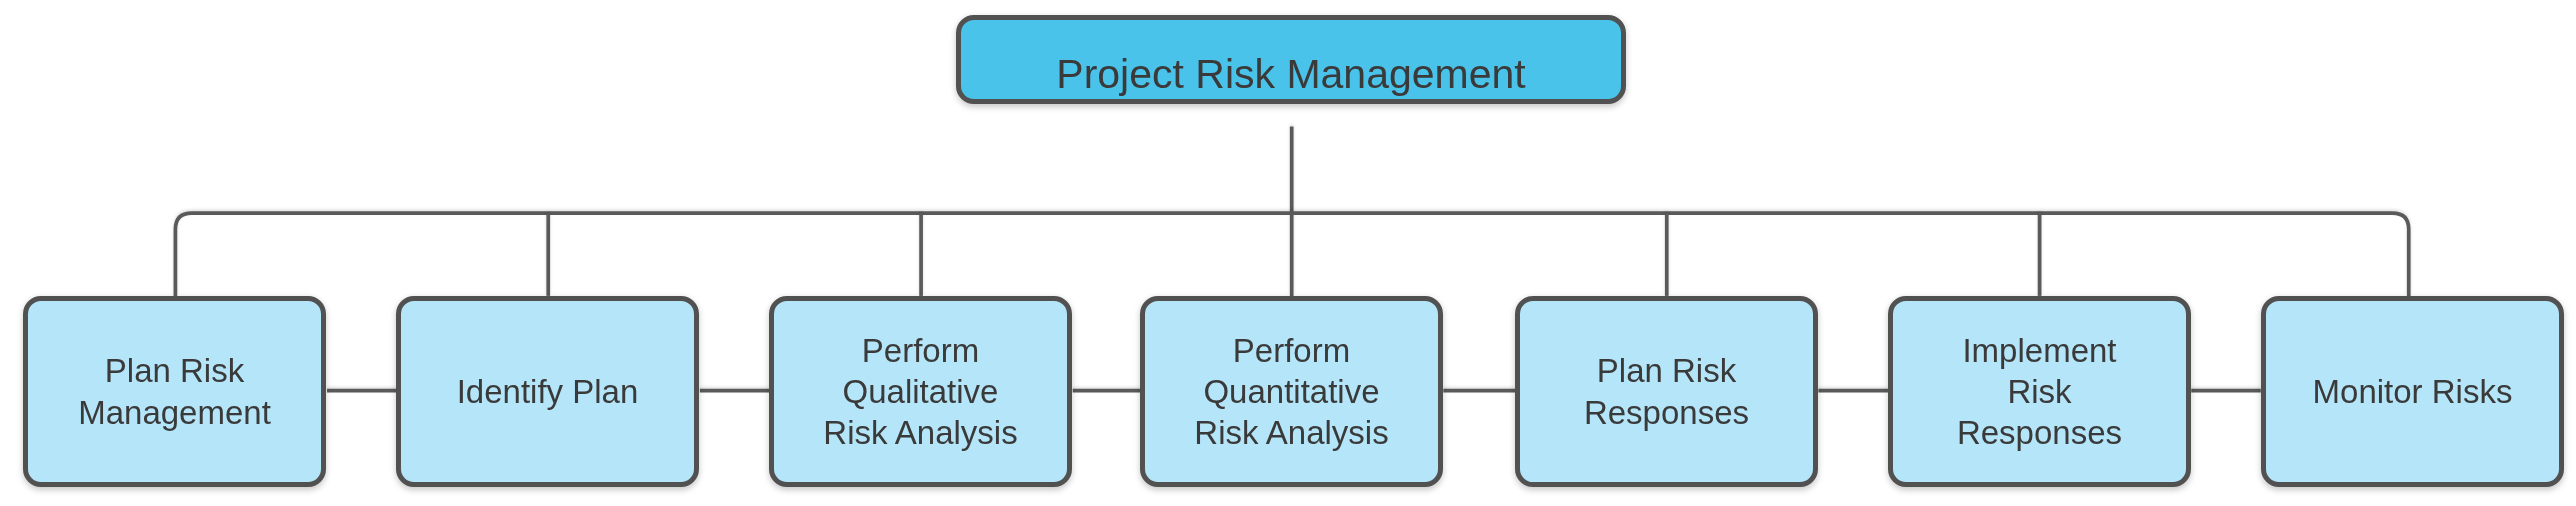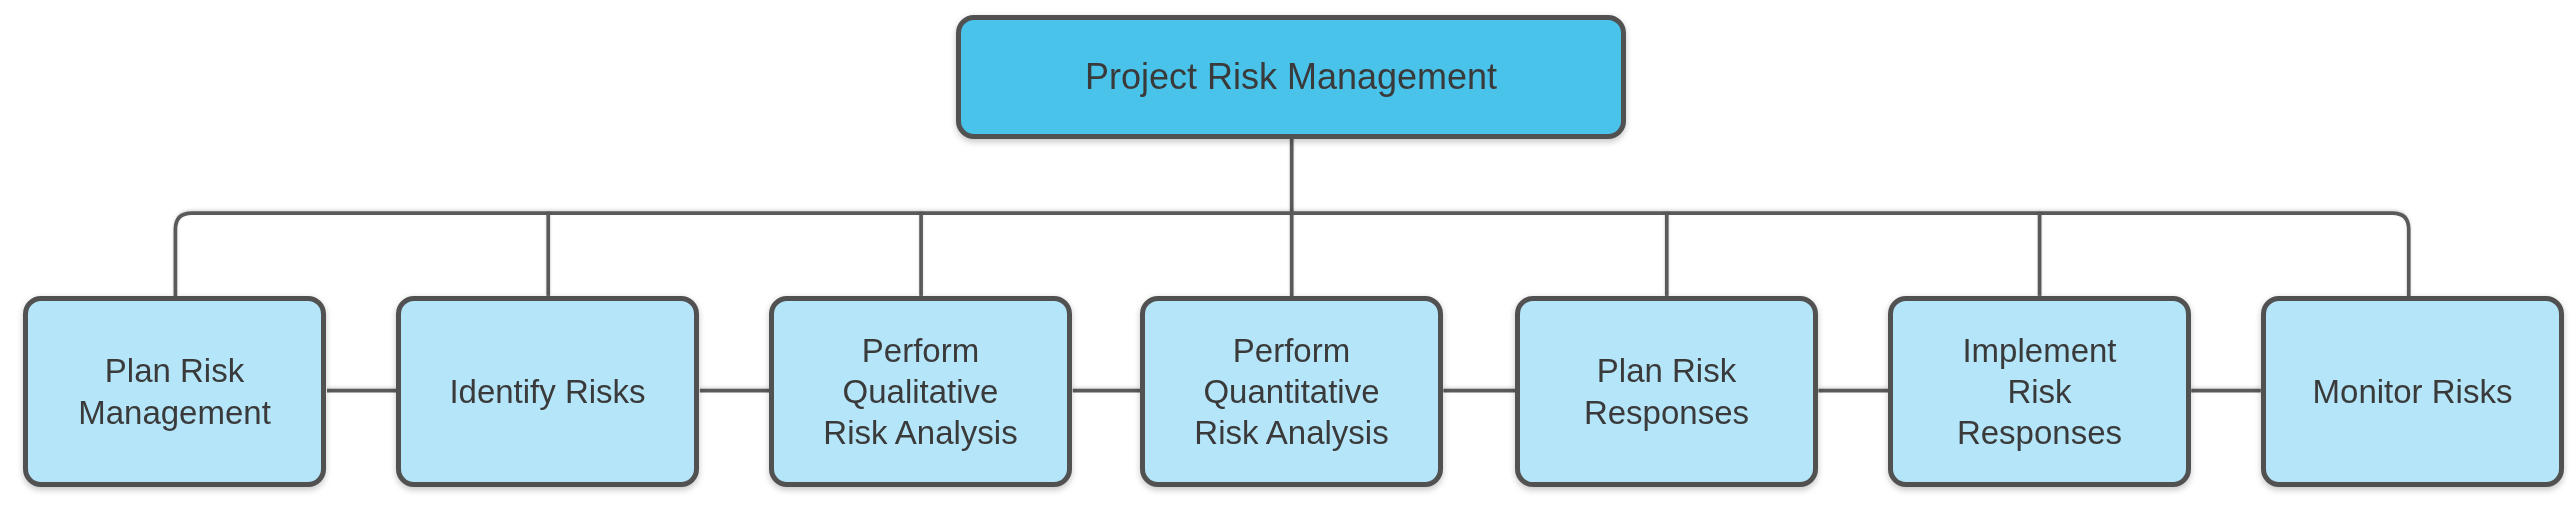--- a/index.html
+++ b/index.html
@@ -31,23 +31,23 @@
     display:flex;align-items:center;justify-content:center;
     text-align:center;
     border:5.2px solid var(--shape-border);
     border-radius:18px;
     color:var(--text);
     box-shadow:0 2.2px 6.7px rgba(0,0,0,0.22);
     cursor:default;
   }
   .node .label{white-space:pre-line;}
   .root-node{
-    left:956px;top:15px;width:670px;height:124px;
+    left:956px;top:15px;width:670px;height:89px;
     background:var(--root-fill);
-    font-size:36px;line-height:1.22;
+    font-size:41px;line-height:1.22;align-items:flex-end;
   }
   .child-node{
     top:296px;width:303px;height:191px;
     background:var(--child-fill);
     font-size:33px;line-height:1.25;
   }
   .c1{left:23px;}  .c2{left:396px;} .c3{left:769px;}
   .c4{left:1140px;}.c5{left:1515px;}.c6{left:1888px;text-align:center;}
   .c7{left:2261px;text-align:right;}
 </style>
@@ -74,21 +74,21 @@
   <div class="node root-node">
     <span class="label">Project Risk Management</span>
   </div>
 
   <div class="node child-node c1">
     <span class="label">Plan Risk
 Management</span>
   </div>
 
   <div class="node child-node c2">
-    <span class="label">Identify Risks</span>
+    <span class="label">Identify Plan</span>
   </div>
 
   <div class="node child-node c3">
     <span class="label">Perform
 Qualitative
 Risk Analysis</span>
   </div>
 
   <div class="node child-node c4">
     <span class="label">Perform

